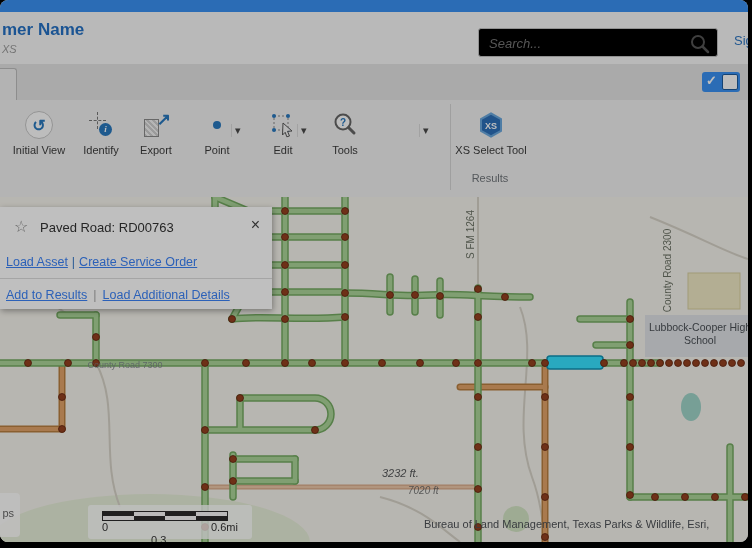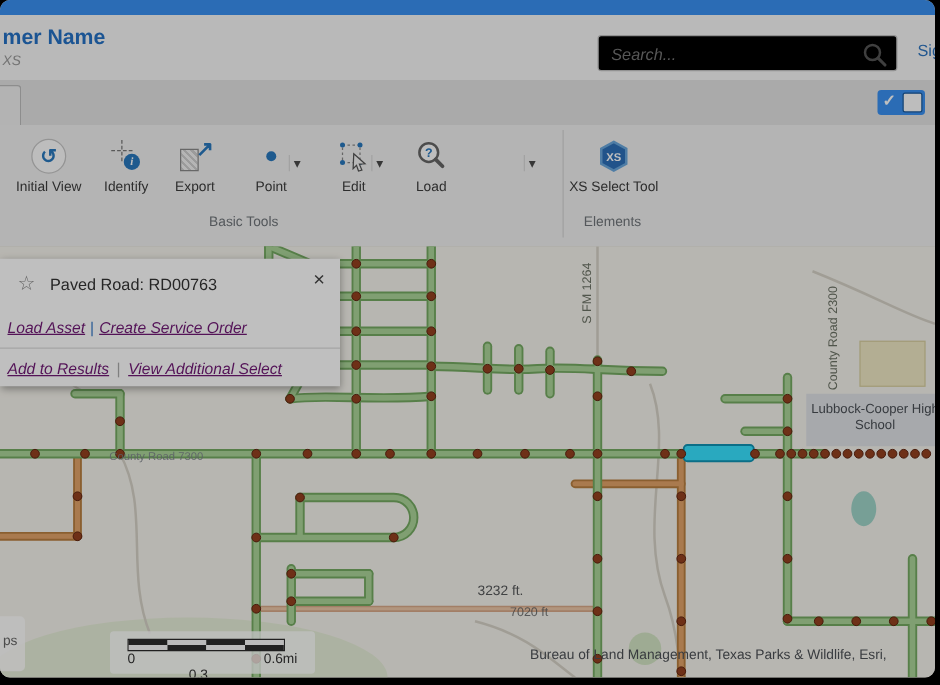--- a/index.html
+++ b/index.html
@@ -49,34 +49,34 @@
   .exp .sheet{position:absolute;left:2px;top:8px;width:13px;height:16px;border:1px solid #8a8a8a;
               background:repeating-linear-gradient(45deg,#cfcfcf 0 2px,#f2f2f2 2px 4px);}
   .exp .arr{position:absolute;right:-1px;top:-2px;font-size:17px;font-weight:bold;color:#2878be;}
   .pointdot{width:8px;height:8px;border-radius:50%;background:#2878be;}
   
   .map{position:absolute;left:0;top:197px;width:748px;height:345px;background:#f5f3ec;overflow:hidden;}
   .maplabel{position:absolute;color:#6b7265;font-size:10px;white-space:nowrap;z-index:4;}
   .rot{transform:rotate(-90deg);text-align:center;}
   .schoollabel{position:absolute;left:648px;top:124px;width:104px;text-align:center;font-size:10.5px;
                color:#4a4f55;line-height:13px;z-index:4;}
-  .measure{position:absolute;font-size:11px;color:#56585a;z-index:4;}
+  .measure{position:absolute;font-size:11px;font-style:italic;color:#56585a;z-index:4;}
   .roadname{position:absolute;left:55px;top:163px;width:140px;text-align:center;font-size:9px;
             color:#7a8088;z-index:4;opacity:0.85;}
   .attrib{position:absolute;left:424px;top:321px;width:324px;font-size:11px;color:#4d5156;
           white-space:nowrap;overflow:hidden;z-index:5;}
   
   .popup{position:absolute;left:0;top:10px;width:272px;height:102px;background:#fff;z-index:10;
          box-shadow:1px 2px 6px rgba(0,0,0,0.35);}
   .popup .star{position:absolute;left:14px;top:10px;font-size:16px;color:#8a8a8a;cursor:pointer;}
   .popup .title{position:absolute;left:40px;top:13px;font-size:13px;color:#333;text-align:right;}
   .popup .close{position:absolute;right:12px;top:9px;font-size:16px;color:#444;cursor:pointer;}
   .popup .row1{position:absolute;left:6px;top:48px;font-size:12.5px;}
   .popup .row2{position:absolute;left:6px;top:81px;font-size:12.5px;}
-  .popup a{color:#701a75;text-decoration:underline;cursor:pointer;font-style:italic;}
+  .popup a{color:#3b82f6;text-decoration:underline;cursor:pointer;}
   .popup .sep{position:absolute;left:0;top:71px;width:100%;border-top:1px solid #ddd;}
   .pipe1{color:#3a7bc8;margin:0 4px;}
   .pipe2{color:#aaa;margin:0 6px;}
   
   .scalepanel{position:absolute;left:88px;top:308px;width:164px;height:34px;z-index:8;
               background:rgba(255,255,255,0.8);border-radius:3px;}
   .sbar{position:absolute;left:14px;top:6px;width:124px;height:8px;border:1px solid #2b2b2b;
         display:flex;flex-wrap:wrap;box-sizing:content-box;}
   .sbar i{width:31px;height:4px;display:block;}
   .b{background:#2b2b2b;} .w{background:#f8f8f8;}
@@ -170,39 +170,38 @@
     <div class="chev" style="left:297px;">▾</div>
 
     <div class="tool" style="left:320px;width:50px;">
       <div class="ic">
         <svg width="26" height="26" viewBox="0 0 26 26">
           <circle cx="11" cy="10" r="7.5" fill="#fdfdfd" stroke="#666" stroke-width="2"></circle>
           <line x1="16.5" y1="15.5" x2="22" y2="21" stroke="#666" stroke-width="3" stroke-linecap="round"></line>
           <text x="11" y="13.5" text-anchor="middle" font-size="10" font-weight="bold" fill="#2878be" font-family="Liberation Sans, sans-serif">?</text>
         </svg>
       </div>
-      <div class="lb">Load</div>
+      <div class="lb">Tools</div>
     </div>
 
     <div class="chev" style="left:419px;">▾</div>
 
     <div class="vdivider"></div>
 
     <div class="tool" style="left:452px;width:78px;">
       <div class="ic">
         <svg width="30" height="30" viewBox="0 0 30 30">
           <polygon points="15,3.5 25,9 25,21 15,26.5 5,21 5,9" fill="#2d6fb8" stroke="#6aa7dc" stroke-width="2"></polygon>
           <text x="15" y="18.5" text-anchor="middle" font-size="9" font-weight="bold" fill="#fff" font-family="Liberation Sans, sans-serif">XS</text>
         </svg>
       </div>
       <div class="lb">XS Select Tool</div>
     </div>
 
-    <div class="grouplabel" style="left:120px;width:150px;">Basic Tools</div>
-    <div class="grouplabel" style="left:440px;width:100px;">Elements</div>
+    <div class="grouplabel" style="left:440px;width:100px;">Results</div>
   </div>
 
   <div class="map">
 
     <svg width="748" height="345" viewBox="0 0 748 345" style="position:absolute;left:0;top:0;">
       <defs>
         <path id="g1" d="M0,166 H660"></path>
         <path id="g2" d="M285,0 V166"></path>
         <path id="g3" d="M345,0 V166"></path>
         <path id="g4" d="M248,14 H345"></path>
@@ -434,21 +433,21 @@
 
     <div class="popup">
       <span class="star">☆</span>
       <span class="title">Paved Road: RD00763</span>
       <span class="close">×</span>
       <div class="row1">
         <a>Load Asset</a><span class="pipe1">|</span><a>Create Service Order</a>
       </div>
       <div class="sep"></div>
       <div class="row2">
-        <a>Add to Results</a><span class="pipe2">|</span><a>View Additional Select</a>
+        <a>Add to Results</a><span class="pipe2">|</span><a>Load Additional Details</a>
       </div>
     </div>
 
     <div class="scalepanel">
       <div class="sbar">
         <i class="b"></i>
           <i class="w"></i>
           <i class="b"></i>
           <i class="w"></i>
         <i class="w"></i>

